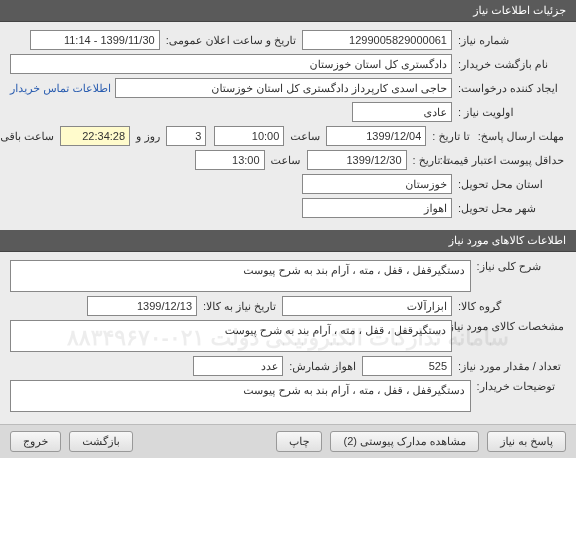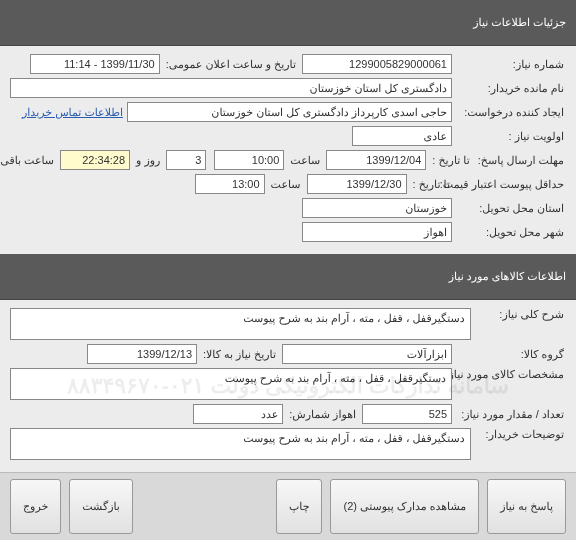--- a/index.html
+++ b/index.html
@@ -6,21 +6,21 @@
 body {
   font-family: Tahoma, Arial, sans-serif;
   font-size: 11px;
   background: #fff;
   color: #333;
   direction: rtl;
 }
 .section-header {
   background: #5a5a5a;
   color: #fff;
-  padding: 16px 10px;
+  padding: 4px 10px;
   font-size: 11px;
   border-bottom: 1px solid #444;
 }
 .section-body {
   background: #ececec;
   padding: 8px 10px;
 }
 .row {
   display: flex;
   align-items: center;
@@ -52,24 +52,22 @@
   padding: 3px 5px;
   font-size: 11px;
   font-family: inherit;
   width: 100%;
   min-height: 32px;
   resize: none;
   color: #333;
 }
 .link {
   color: #2a5db0;
-  text-decoration: underline;
   cursor: pointer;
   white-space: nowrap;
-  margin-left: 12px;
 }
 .watermark-wrap {
   position: relative;
 }
 .watermark {
   position: absolute;
   top: 50%; left: 50%;
   transform: translate(-50%, -50%);
   font-size: 22px;
   color: rgba(0,0,0,0.07);
@@ -83,46 +81,46 @@
   border-top: 1px solid #bbb;
   padding: 6px 10px;
   display: flex;
   gap: 8px;
   align-items: center;
 }
 .btn {
   background: linear-gradient(#f7f7f7,#e1e1e1);
   border: 1px solid #999;
   border-radius: 3px;
-  padding: 20px 12px;
+  padding: 3px 12px;
   font-size: 11px;
   font-family: inherit;
   cursor: pointer;
   color: #333;
 }
 .spacer { flex: 1; }
-.label-col { width: 110px; text-align: right; }
+.label-col { width: 110px; text-align: left; }
 </style>
 </head>
 <body>
 
 <div class="section-header">
   <span>جزئیات اطلاعات نیاز</span>
 </div>
 <div class="section-body">
 
   <div class="row">
     <span class="label label-col">شماره نیاز:</span>
     <input class="input input-med" style="width: 150px;" readonly="" value="1299005829000061">
     <span class="label">تاریخ و ساعت اعلان عمومی:</span>
     <input class="input input-med" style="width: 130px;" readonly="" value="1399/11/30 - 11:14">
   </div>
 
   <div class="row">
-    <span class="label label-col">نام مانده خریدار:</span>
+    <span class="label label-col">نام بازگشت خریدار:</span>
     <input class="input input-wide" readonly="" value="دادگستری کل استان خوزستان" style="">
   </div>
 
   <div class="row">
     <span class="label label-col">ایجاد کننده درخواست:</span>
     <input class="input input-wide" readonly="" value="حاجی اسدی کارپرداز دادگستری کل استان خوزستان" style="">
     <a class="link">اطلاعات تماس خریدار</a>
   </div>
 
   <div class="row">

